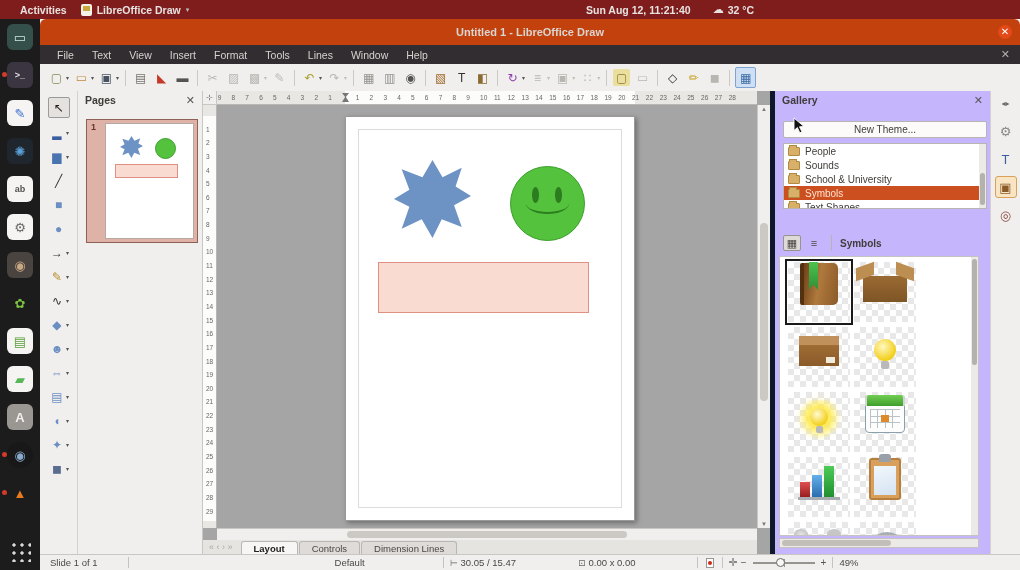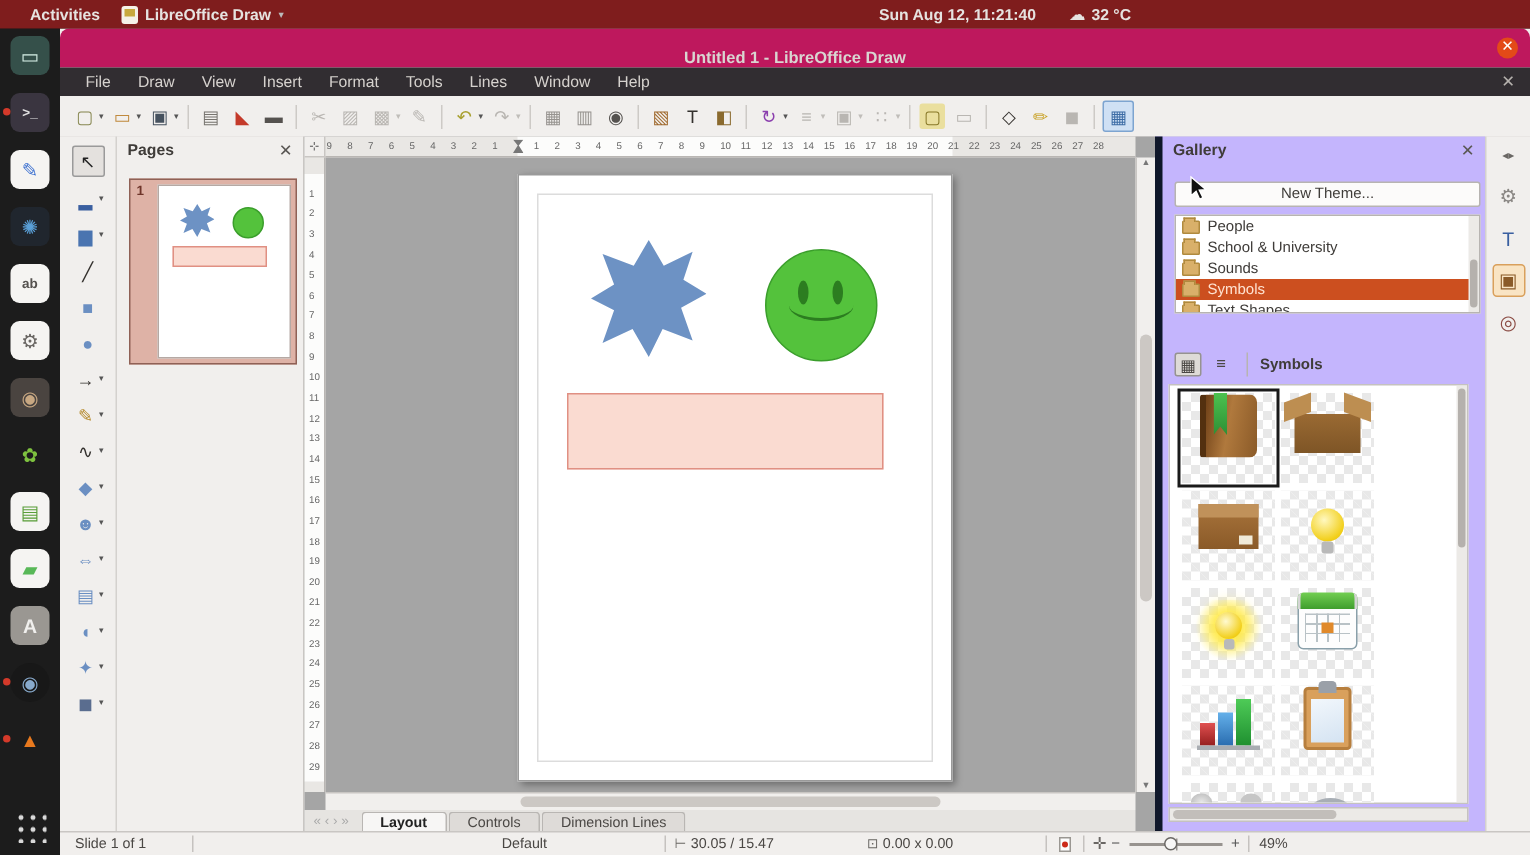--- a/index.html
+++ b/index.html
@@ -21,22 +21,22 @@
   #dock{position:absolute;left:0;top:19px;width:40px;height:551px;background:#1c1c1c;display:flex;
     flex-direction:column;align-items:center;padding-top:5px;gap:12px;z-index:40}
   .dock-item{position:relative;width:26px;height:26px;flex:none}
   .dock-glyph{width:26px;height:26px;border-radius:6px;display:flex;align-items:center;justify-content:center;
     font-size:13px;font-weight:bold;line-height:1}
   .dock-badge{position:absolute;left:-5px;top:10px;width:5px;height:5px;border-radius:50%;background:#d43a2a}
   #app-grid{margin-top:auto;margin-bottom:8px;width:22px;height:22px;flex:none;
     background-image:radial-gradient(#d9d9d9 1.4px,transparent 1.9px);background-size:8px 8px;background-position:1px 1px}
   
   #window{position:absolute;left:40px;top:19px;width:980px;height:551px;background:#f1efed}
-  #titlebar{position:absolute;left:0;top:0;right:0;height:26px;background:#be185d;border-radius:6px 6px 0 0;
-    display:flex;align-items:flex-end;justify-content:center}
+  #titlebar{position:absolute;left:0;top:0;right:0;height:26px;background:#c2410c;border-radius:6px 6px 0 0;
+    display:flex;align-items:center;justify-content:center}
   #wintitle{color:#d9d5d1;font-size:11px;font-weight:bold}
   #closebtn{position:absolute;right:8px;top:6px;width:14px;height:14px;border-radius:50%;background:#e34a18;
     color:#fff;font-size:10px;line-height:13px;text-align:center}
   #menubar{position:absolute;left:0;top:26px;right:0;height:19px;background:#312d31;display:flex;align-items:center;padding-left:8px}
   .menu-item{color:#d6d2ce;font-size:10.5px;padding:0 9px}
   #docclose{margin-left:auto;color:#b5b1ad;font-size:11px;padding-right:10px}
   #toolbar{position:absolute;left:0;top:45px;right:0;height:28px;background:#f1efed;border-bottom:1px solid #cfccc9;
     display:flex;align-items:center;padding-left:6px}
   .tb-item{display:flex;align-items:center;margin:0 1px;border-radius:2px;padding:1px}
   .tb-item.active{background:#cfe0f4;border:1px solid #7da4d0}
@@ -247,21 +247,21 @@
 <div id="window">
 
   <div id="titlebar">
     <span id="wintitle">Untitled 1 - LibreOffice Draw</span>
     <span id="closebtn">✕</span>
   </div>
 
   <div id="menubar">
 
   <span class="menu-item">File</span>
-      <span class="menu-item">Draw</span>
+      <span class="menu-item">Text</span>
       <span class="menu-item">View</span>
       <span class="menu-item">Insert</span>
       <span class="menu-item">Format</span>
       <span class="menu-item">Tools</span>
       <span class="menu-item">Lines</span>
       <span class="menu-item">Window</span>
       <span class="menu-item">Help</span>
       <span id="docclose">✕</span>
     </div>
 
@@ -565,25 +565,25 @@
       <polygon points="1,1 1,13.5 4.4,10.6 6.8,15.8 9,14.8 6.5,9.8 11,9.5" fill="#111" stroke="#fff" stroke-width="0.9"></polygon>
     </svg>
     <div id="theme-list">
 
     <div class="theme-row">
           <span class="folder-ic"></span>
           <span>People</span>
         </div>
         <div class="theme-row">
           <span class="folder-ic"></span>
-          <span>School &amp; University</span>
+          <span>Sounds</span>
         </div>
         <div class="theme-row">
           <span class="folder-ic"></span>
-          <span>Sounds</span>
+          <span>School &amp; University</span>
         </div>
         <div class="theme-row sel" style="background: rgb(204, 79, 31);">
           <span class="folder-ic"></span>
           <span>Symbols</span>
         </div>
         <div class="theme-row">
           <span class="folder-ic"></span>
           <span>Text Shapes</span>
         </div>
         <div class="theme-row">

